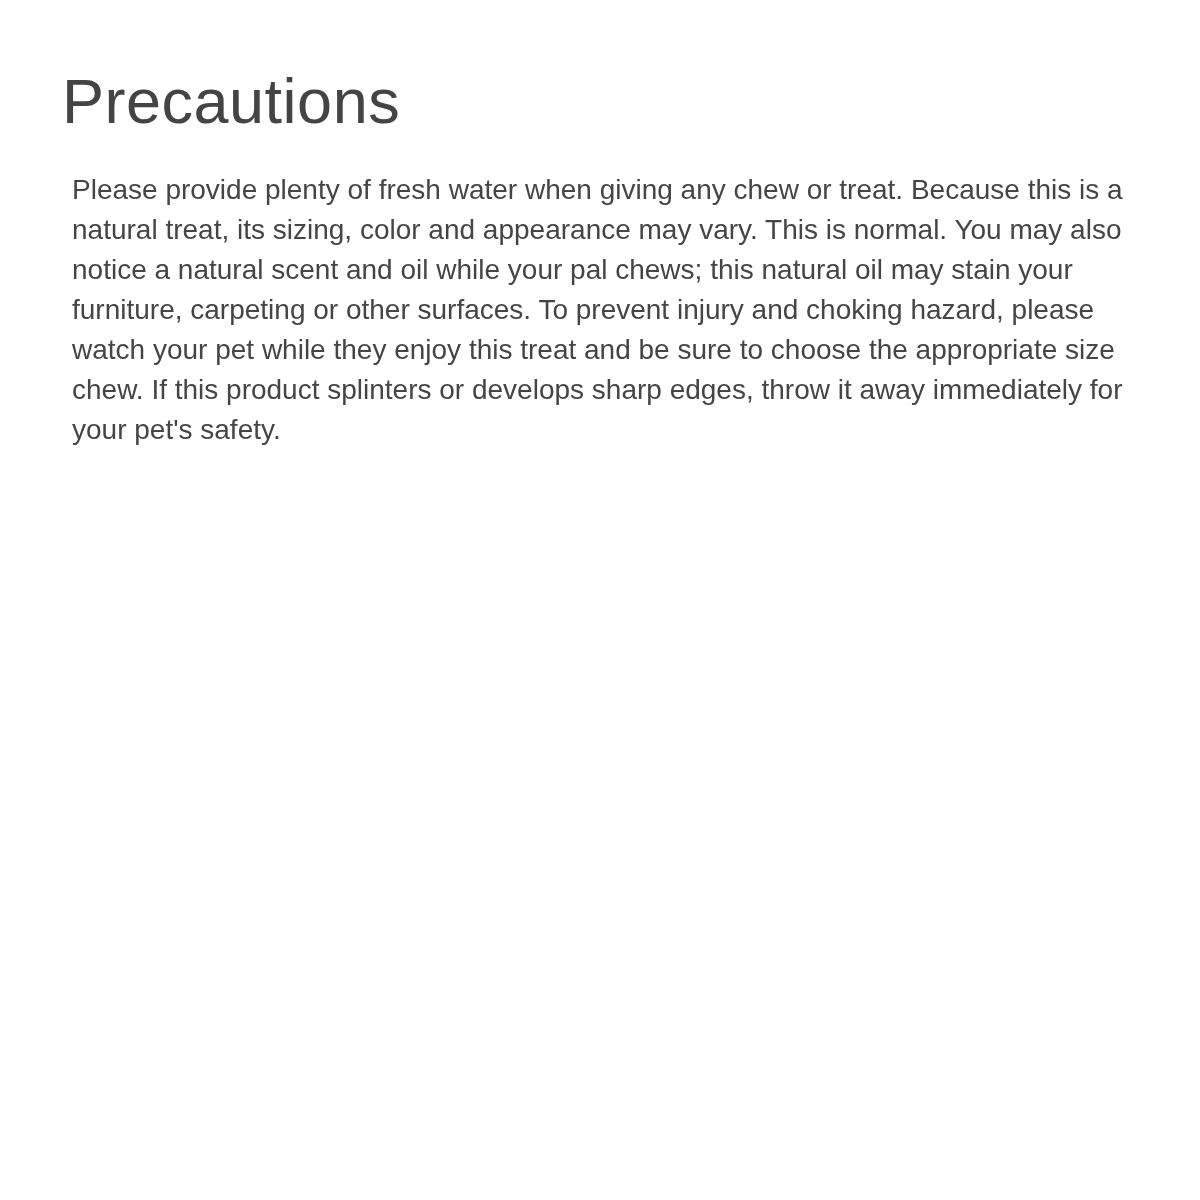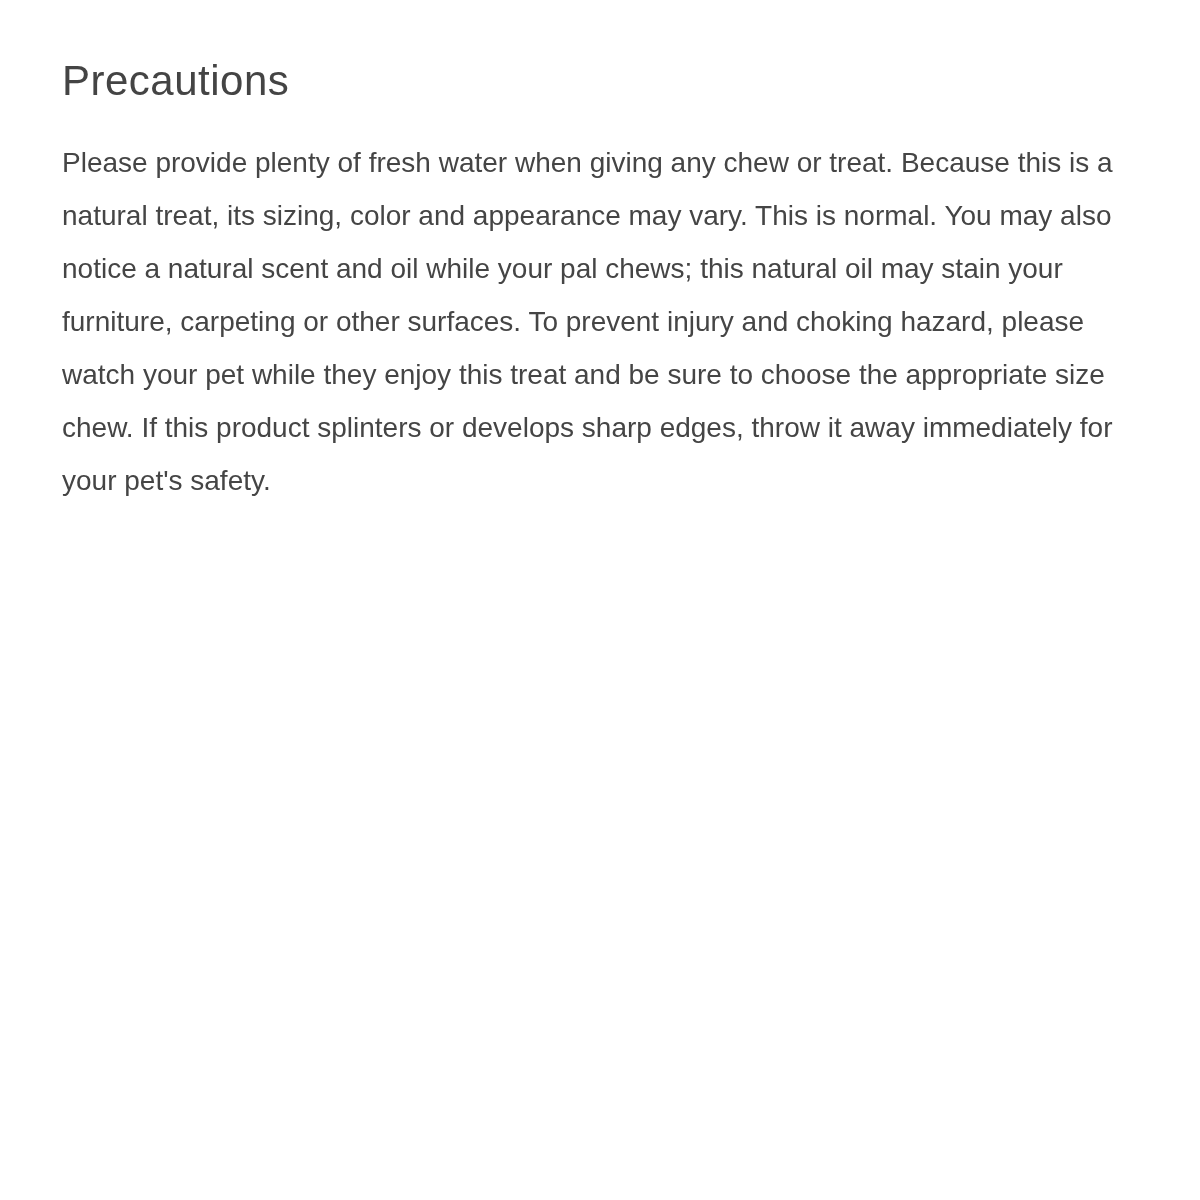--- a/index.html
+++ b/index.html
@@ -12,33 +12,33 @@
     font-family: "Liberation Sans", "DejaVu Sans", sans-serif;
   }
   .page {
     box-sizing: border-box;
     width: 1200px;
     height: 1200px;
     padding: 48px 55px 0 62px;
     background: #ffffff;
   }
   .section-title {
-    margin: 8px 0 30px 0;
-    font-size: 42px;
+    margin: 16px 0 30px 0;
+    font-size: 63px;
     font-weight: 300;
     letter-spacing: 0.5px;
     color: #444444;
     line-height: 1.2;
   }
   .section-body {
-    margin: 0;
+    margin: 10px;
     max-width: 1092px;
     font-size: 28px;
     font-weight: 300;
-    line-height: 53px;
+    line-height: 40px;
     color: #454545;
   }
 </style>
 </head>
 <body>
 
 <div class="page">
   <h1 class="section-title">Precautions</h1>
   <p class="section-body">Please provide plenty of fresh water when giving any chew or treat. Because this is a natural treat, its sizing, color and appearance may vary. This is normal. You may also notice a natural scent and oil while your pal chews; this natural oil may stain your furniture, carpeting or other surfaces. To prevent injury and choking hazard, please watch your pet while they enjoy this treat and be sure to choose the appropriate size chew. If this product splinters or develops sharp edges, throw it away immediately for your pet's safety.</p>
 </div>

